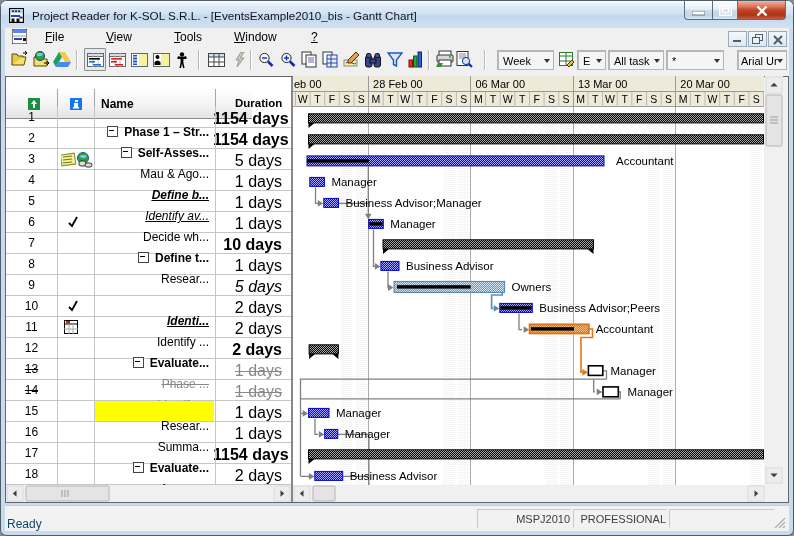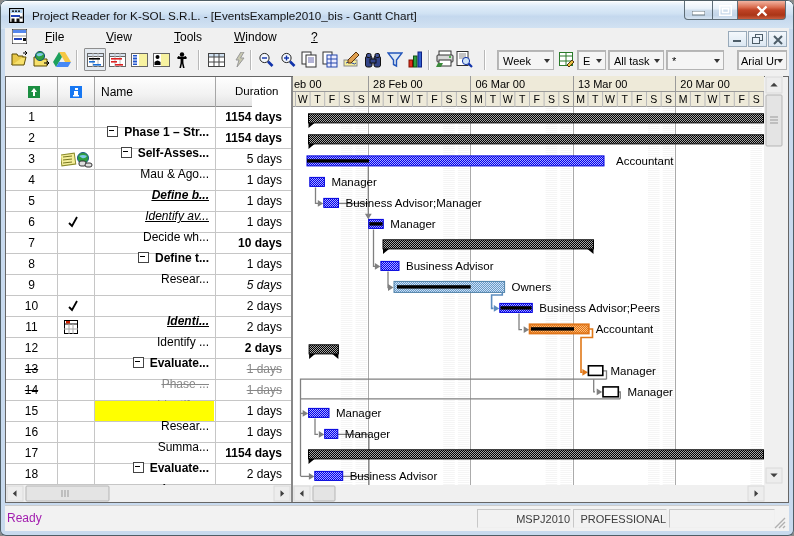--- a/index.html
+++ b/index.html
@@ -25,26 +25,26 @@
 #toolbar{position:absolute;left:5px;top:47px;width:784px;height:29px;background:#f0f0f0;}
 .tsep{position:absolute;top:3px;width:1px;height:20px;background:#b8b8b8;border-right:1px solid #fff;}
 .tbtn{position:absolute;top:4px;}
 .combo{position:absolute;top:3px;height:20px;box-sizing:border-box;border:1px solid #b4b4b4;background:#f5f5f5;box-shadow:inset 1px 1px 0 #b8b8b8;font-size:11px;color:#000;}
 .combo .ca{position:absolute;right:3px;top:8px;width:0;height:0;border-left:3.5px solid transparent;border-right:3.5px solid transparent;border-top:4px solid #333;}
 .combo .ct{position:absolute;left:5px;top:4px;white-space:nowrap;}
 
 #client{position:absolute;left:5px;top:76px;width:784px;height:427px;background:#f0f0f0;border:1px solid #666;box-sizing:border-box;}
 
 #tablepane{position:absolute;left:6px;top:77px;width:285px;height:425px;background:#fff;}
-#thead{position:absolute;left:0;top:0;width:246px;height:30px;background:linear-gradient(180deg,#fefefe 0%,#f2f2f2 60%,#e3e3e3 100%);border-bottom:1px solid #8c8c8c;box-sizing:border-box;}
+#thead{position:absolute;left:0;top:12px;width:246px;height:30px;background:linear-gradient(180deg,#fefefe 0%,#f2f2f2 60%,#e3e3e3 100%);border-bottom:1px solid #8c8c8c;box-sizing:border-box;font-weight:bold;}
 .hsep{position:absolute;top:0;width:1px;height:30px;background:#a6a6a6;}
 .row{position:absolute;left:0;width:285px;height:21px;border-bottom:1px solid #c6c6c6;box-sizing:border-box;}
 .rnum{position:absolute;left:0;top:0;width:51px;text-align:center;font-size:12px;padding-top:3px;}
 .rname{position:absolute;left:89px;top:0;width:114px;text-align:right;font-size:12px;padding-top:18px;white-space:nowrap;}
-.rdur{position:absolute;left:207px;top:0;width:69px;text-align:right;font-size:12px;padding-top:3px;white-space:nowrap;}
+.rdur{position:absolute;left:207px;top:0;width:69px;text-align:right;font-size:16px;padding-top:3px;white-space:nowrap;}
 .vline{position:absolute;top:0;width:1px;background:#c6c6c6;}
 .b{font-weight:bold;}
 .i{font-style:italic;}
 .u{text-decoration:underline;}
 .strike{text-decoration:line-through;}
 .gray{color:#888;}
 .exp{display:inline-block;width:9px;height:9px;border:1px solid #444;background:#fff;vertical-align:-1px;position:relative;margin-right:6px;}
 .exp::after{content:"";position:absolute;left:1px;top:3px;width:5px;height:1px;background:#000;}
 
 #splitter{position:absolute;left:291px;top:77px;width:2px;height:425px;background:#888;}
@@ -630,21 +630,21 @@
 <svg style="position:absolute;left:765px;top:76px" width="18" height="409">
       <rect x="0" y="0" width="18" height="409" fill="#f0f0f0"></rect>
       <rect x="1" y="1" width="16" height="16" fill="#ededed" stroke="#dadada"></rect>
       <path d="M9 6.8 L5.3 10.6 L12.7 10.6 Z" fill="#404040"></path>
       <rect x="1" y="19" width="16" height="51" fill="#e4e4e4" stroke="#b5b5b5" rx="1"></rect>
       <path d="M5 41 H13 M5 44 H13 M5 47 H13" stroke="#999"></path>
       <rect x="1" y="392" width="16" height="15" fill="#ededed" stroke="#dadada"></rect>
       <path d="M9 401.2 L5.3 397.4 L12.7 397.4 Z" fill="#404040"></path>
     </svg>
 <div id="statusbar">
-    <span style="position:absolute;left:2px;top:5px;font-size:12px;color:#a21caf">Ready</span>
+    <span style="position:absolute;left:2px;top:11px;font-size:12px;color:#0c4a6e">Ready</span>
     <div class="spanel" style="left:472px;width:94px;">MSPJ2010</div>
     <div class="spanel" style="left:568px;width:94px;">PROFESSIONAL</div>
     <div class="spanel" style="left:664px;width:106px;"></div>
     <svg style="position:absolute;right:3px;bottom:2px" width="12" height="12">
         <path d="M11 1 L1 11 M11 5 L5 11 M11 9 L9 11" stroke="#b0b0b0" stroke-width="1.4"></path>
       </svg>
   </div>
 </div>
 
 </body></html>

